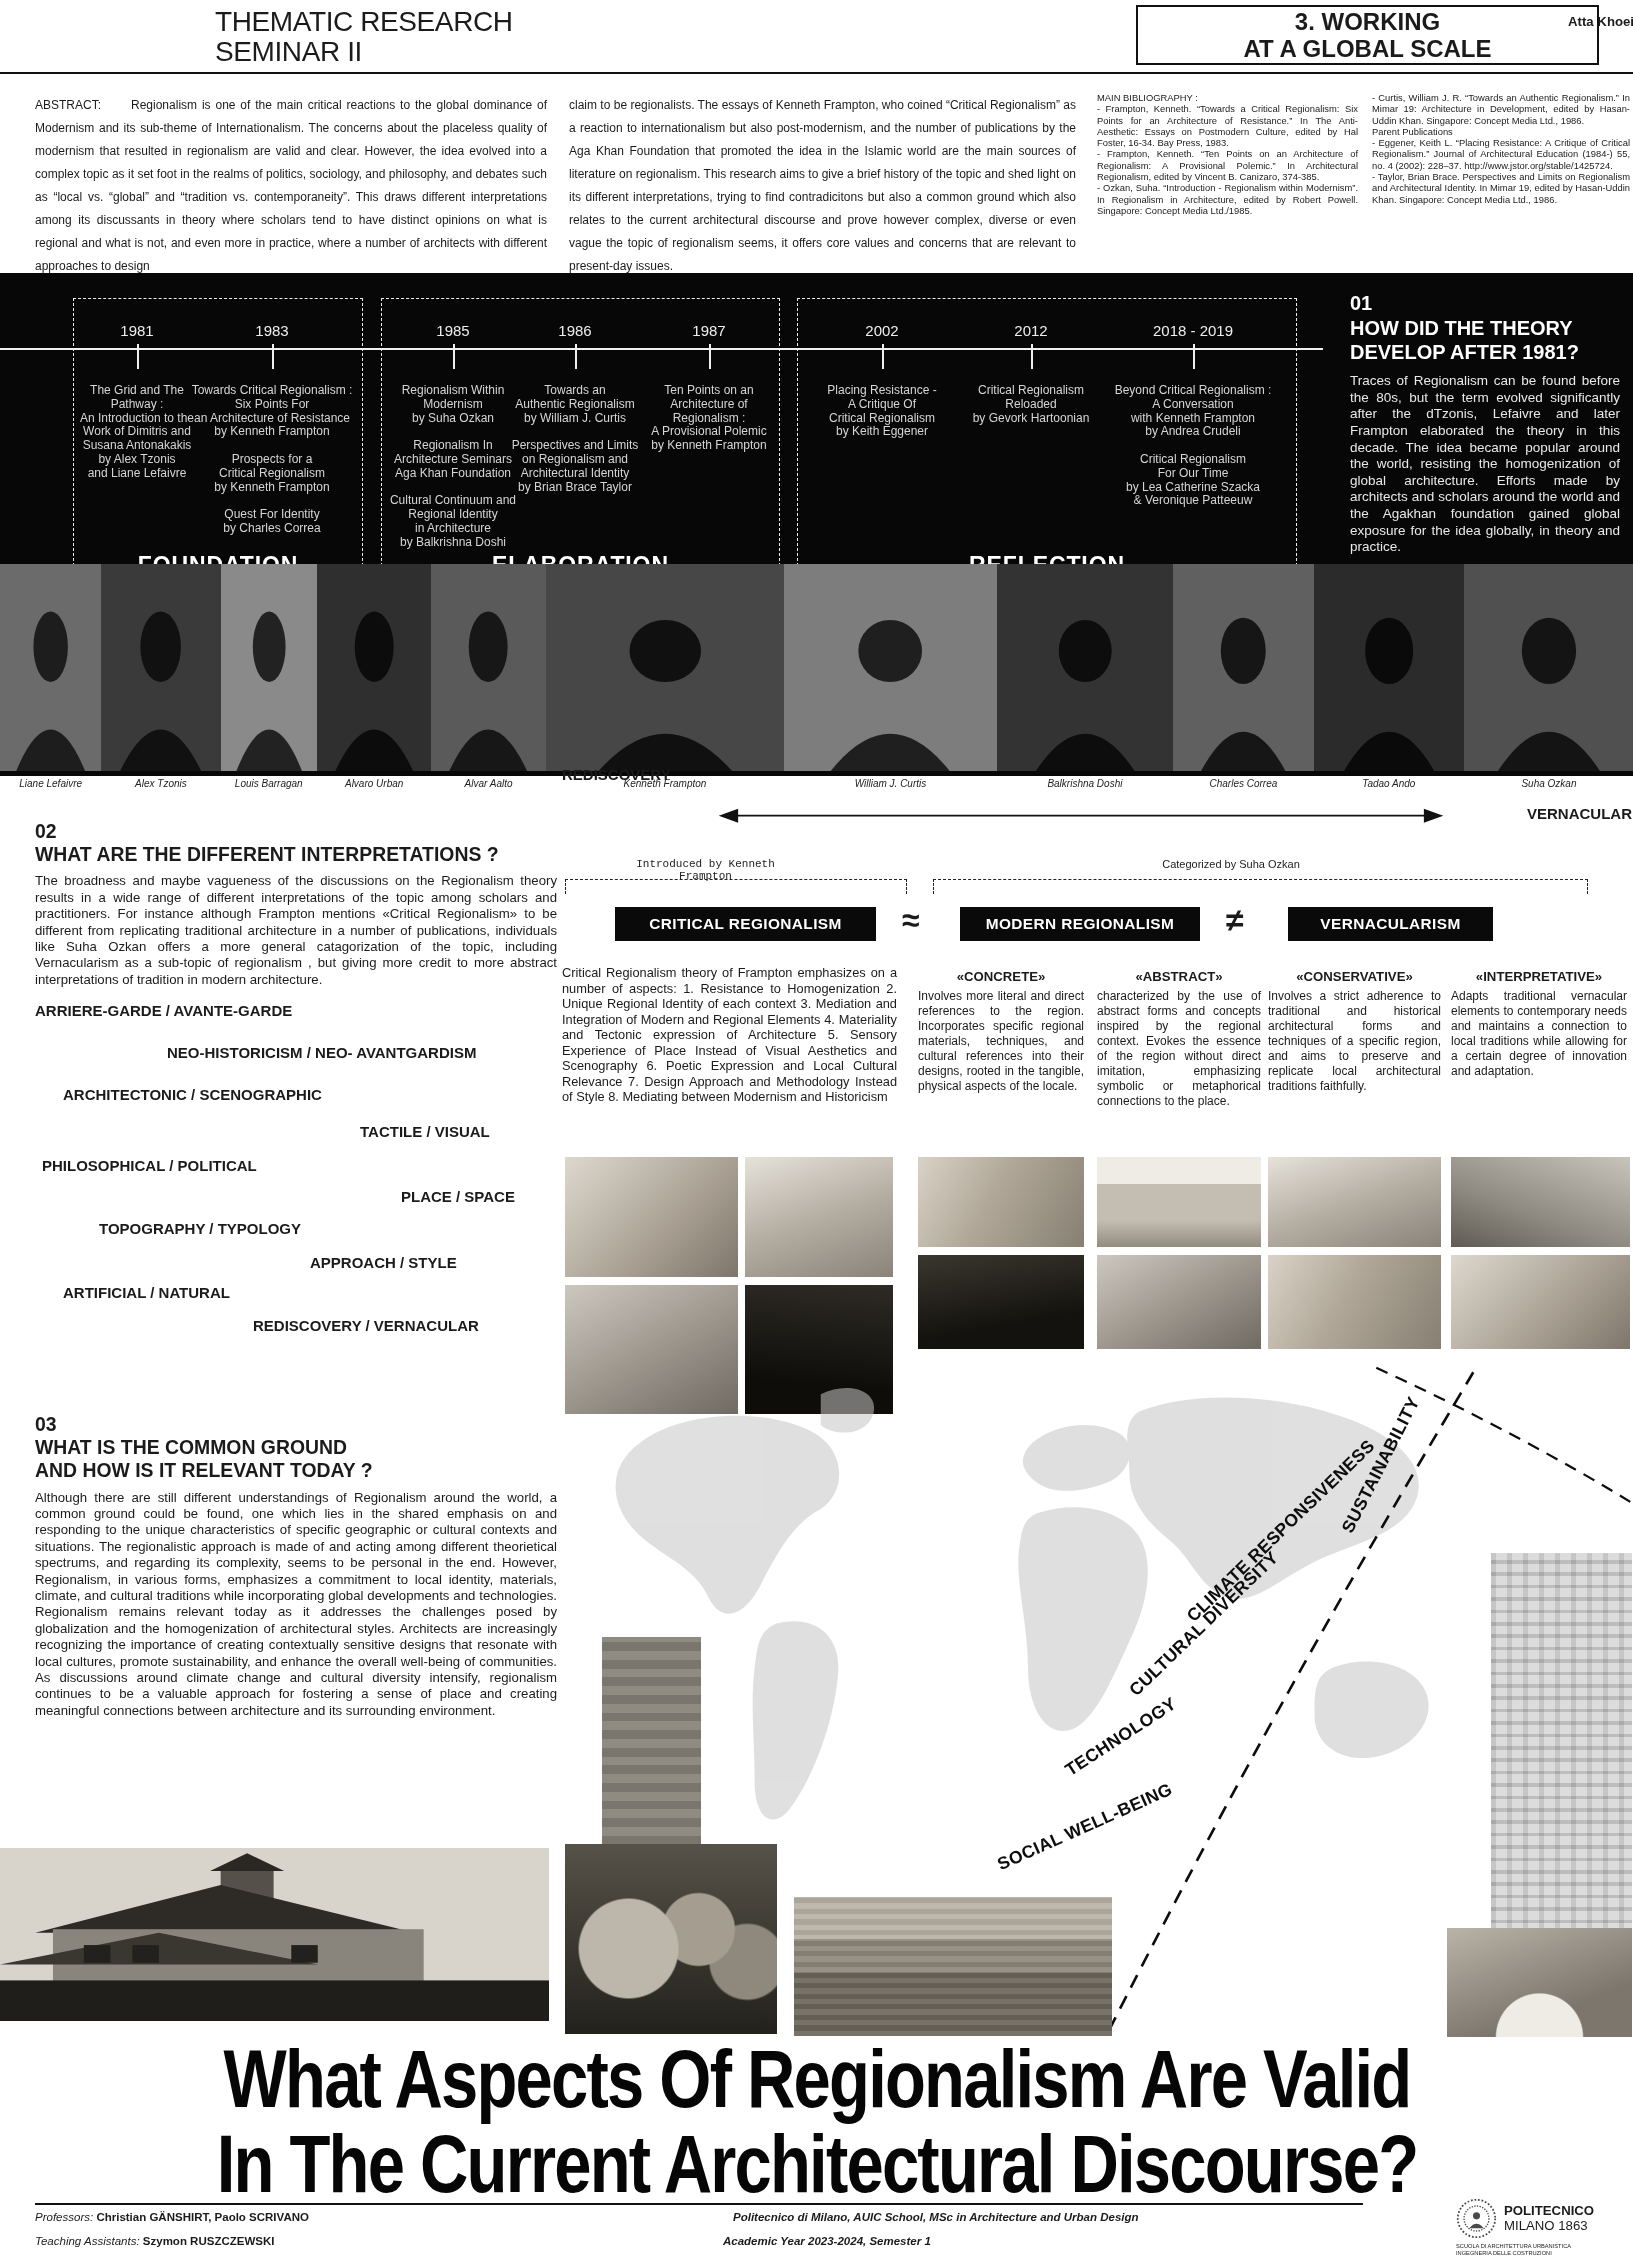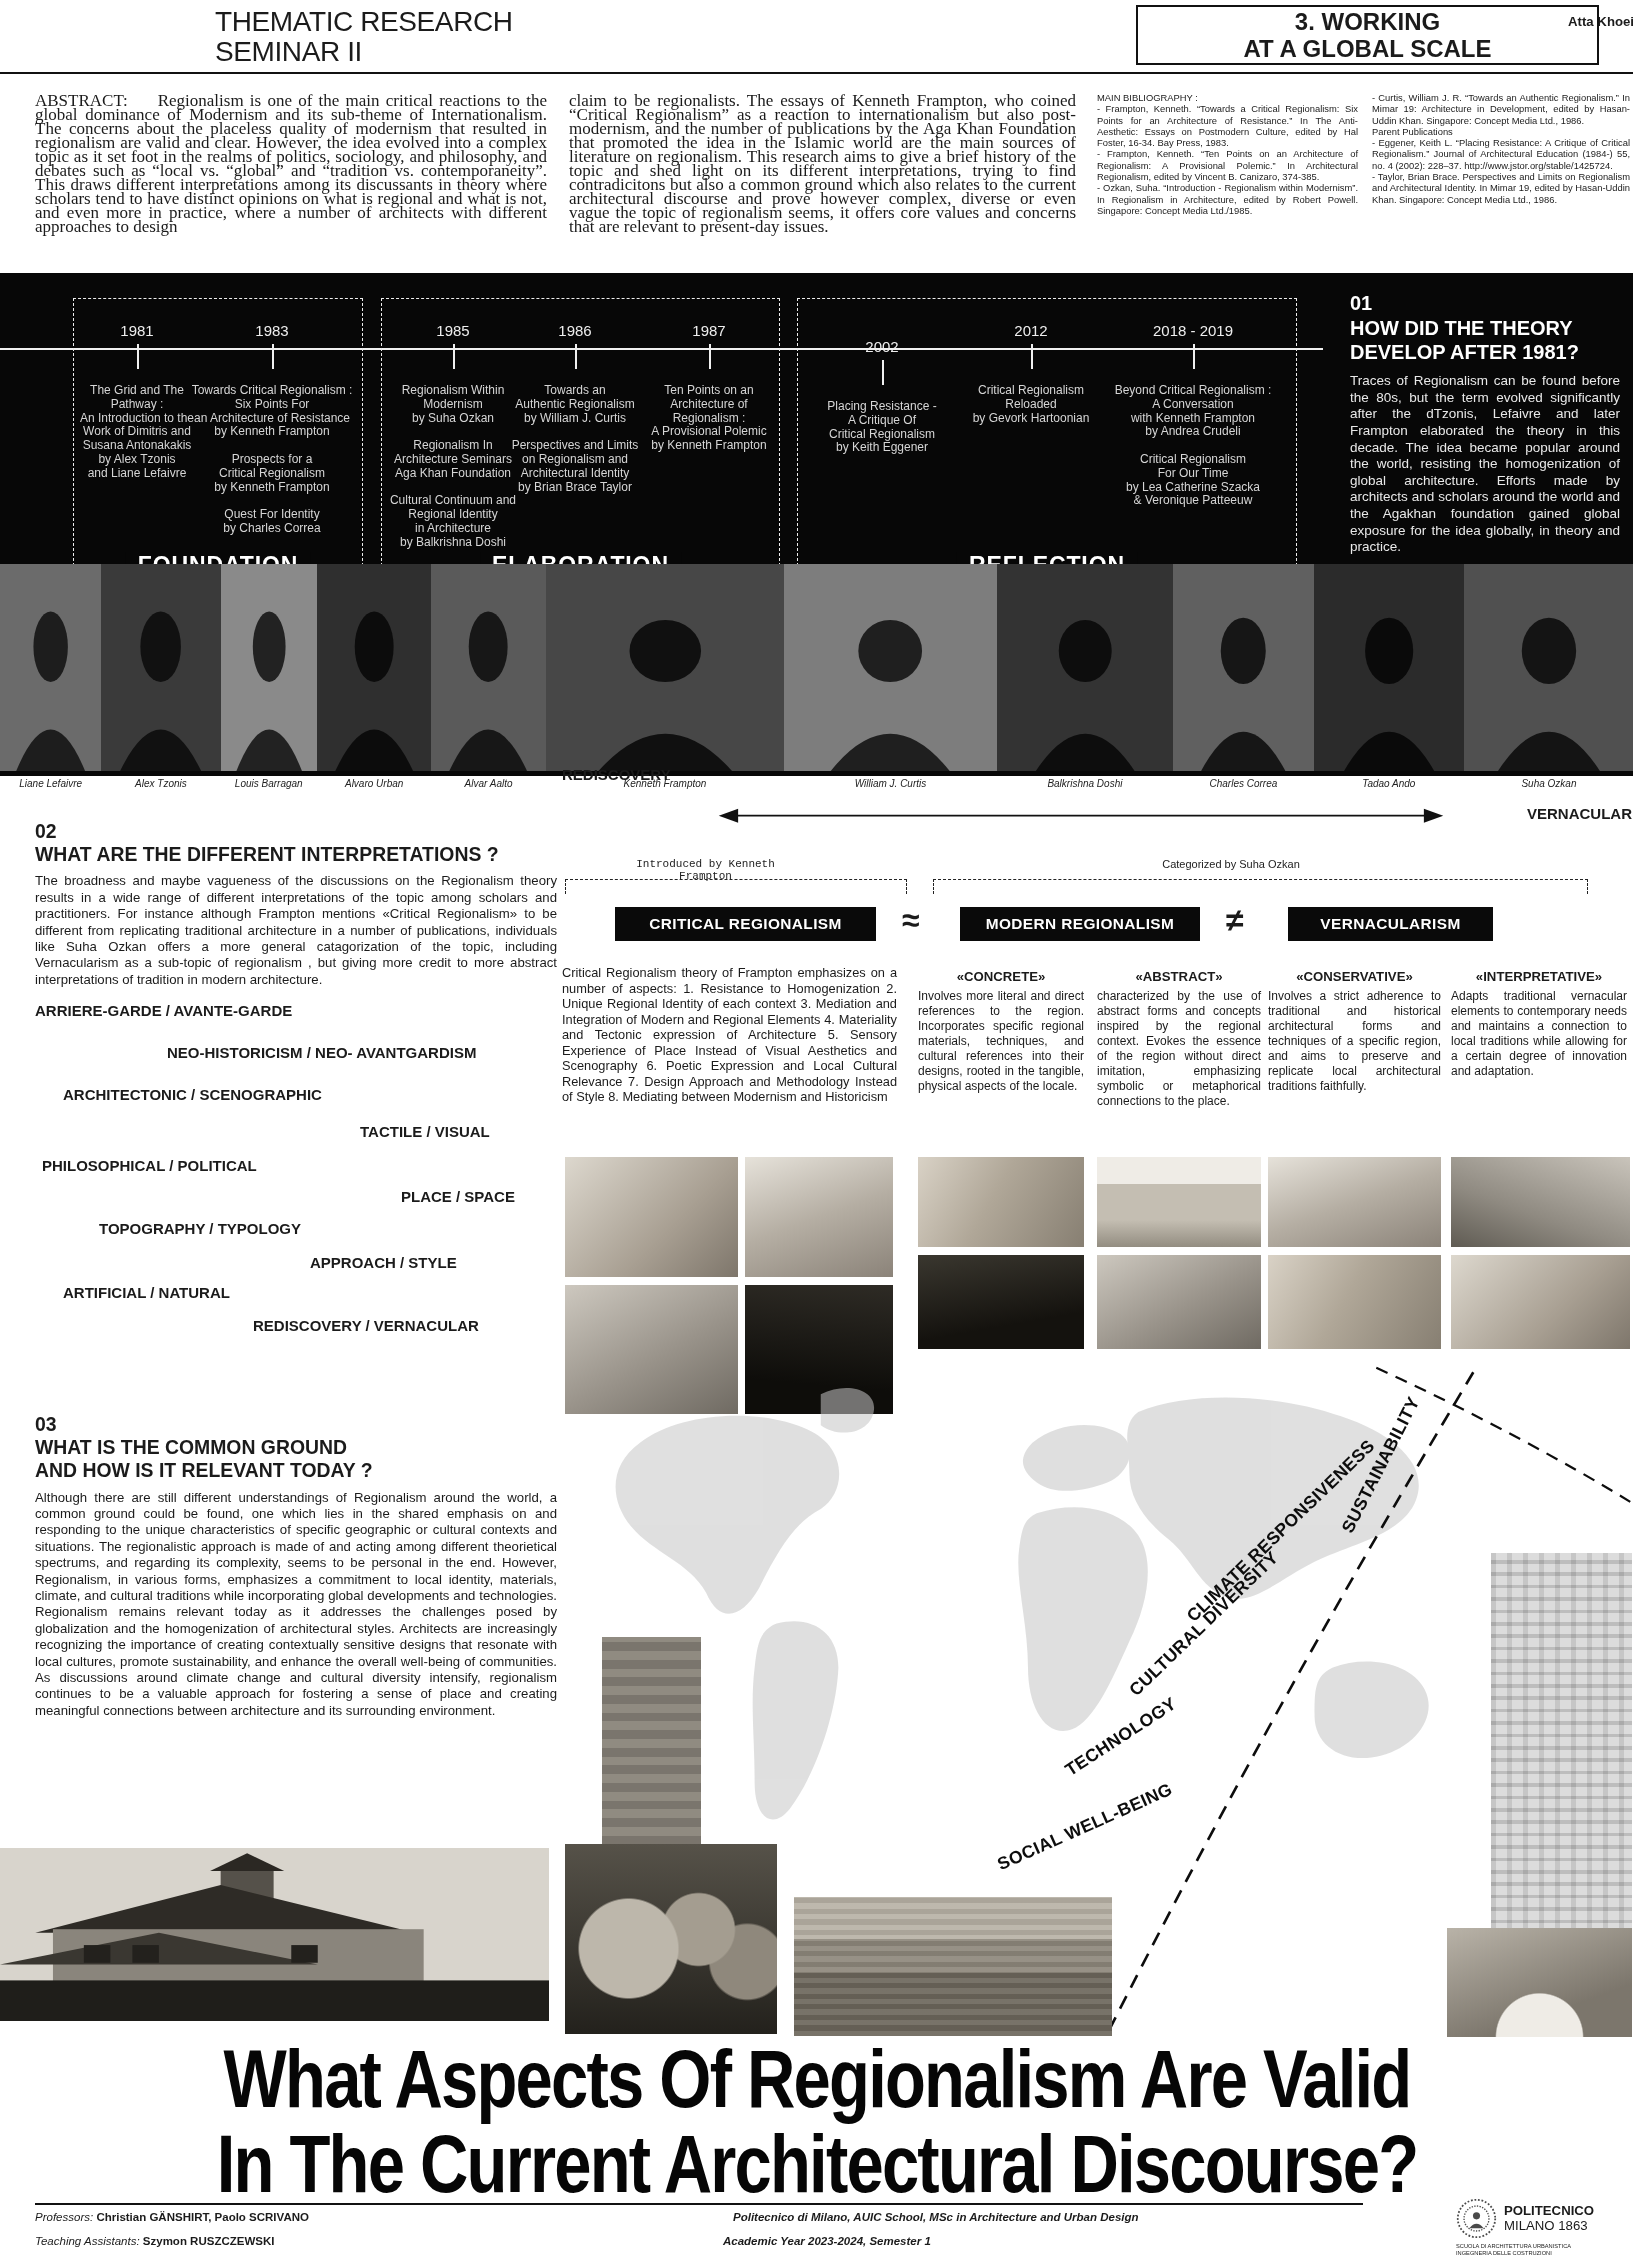--- a/index.html
+++ b/index.html
@@ -12,21 +12,21 @@
 
   
   .brand{left:35px;top:7px;font-size:30px;font-weight:800;letter-spacing:-0.4px;line-height:1.0;}
   .seminar{left:215px;top:7px;font-size:28px;font-weight:400;line-height:1.06;letter-spacing:-0.4px;}
   .author{left:0;top:14px;width:1634px;text-align:right;font-size:13.2px;font-weight:700;}
   .scalebox{left:1136px;top:5.3px;width:459px;height:56px;border:2.6px solid #111;display:flex;
             align-items:center;justify-content:center;font-size:24px;font-weight:700;line-height:1.15;}
   .hrule{left:0;top:72px;width:1634px;height:1.8px;background:#111;}
 
   
-  .abscol{top:94px;font-size:17px;line-height:14px;font-family:Liberation Serif, serif;}
+  .abscol{top:94px;font-size:12px;line-height:23px;}
   .abslabel{padding-right:30px;}
   .bibcol{top:92px;font-size:9.4px;line-height:11.3px;}
 
   
   .band{left:0;top:273px;width:1634px;height:503px;background:#070707;color:#e8e8e8;}
   .tl-line{position:absolute;left:0;top:75px;width:1323px;height:1.8px;background:#f0f0f0;}
   .tl-group{position:absolute;top:25px;height:266px;border:1.8px dashed #ededed;}
   .tl-label{position:absolute;bottom:-14px;left:50%;transform:translateX(-50%);background:#070707;
             padding:0 12.4px;font-weight:700;font-size:23px;letter-spacing:0.9px;color:#fff;white-space:nowrap;}
   .tl-event{position:absolute;top:49px;height:265px;}
@@ -201,21 +201,21 @@
     </div>
     <div class="tl-event" style="left:621px;width:176px;">
       <div class="tl-year">1987</div>
       <div class="tl-tick"></div>
       <div class="tl-text preline">Ten Points on an
 Architecture of
 Regionalism :
 A Provisional Polemic
 by Kenneth Frampton</div>
     </div>
-    <div class="tl-event" style="left:794px;width:176px;margin-top:16px;">
+    <div class="tl-event" style="left:794px;width:176px;">
       <div class="tl-year">2002</div>
       <div class="tl-tick"></div>
       <div class="tl-text preline">Placing Resistance -
 A Critique Of
 Critical Regionalism
 by Keith Eggener</div>
     </div>
     <div class="tl-event" style="left:943px;width:176px;">
       <div class="tl-year">2012</div>
       <div class="tl-tick"></div>

